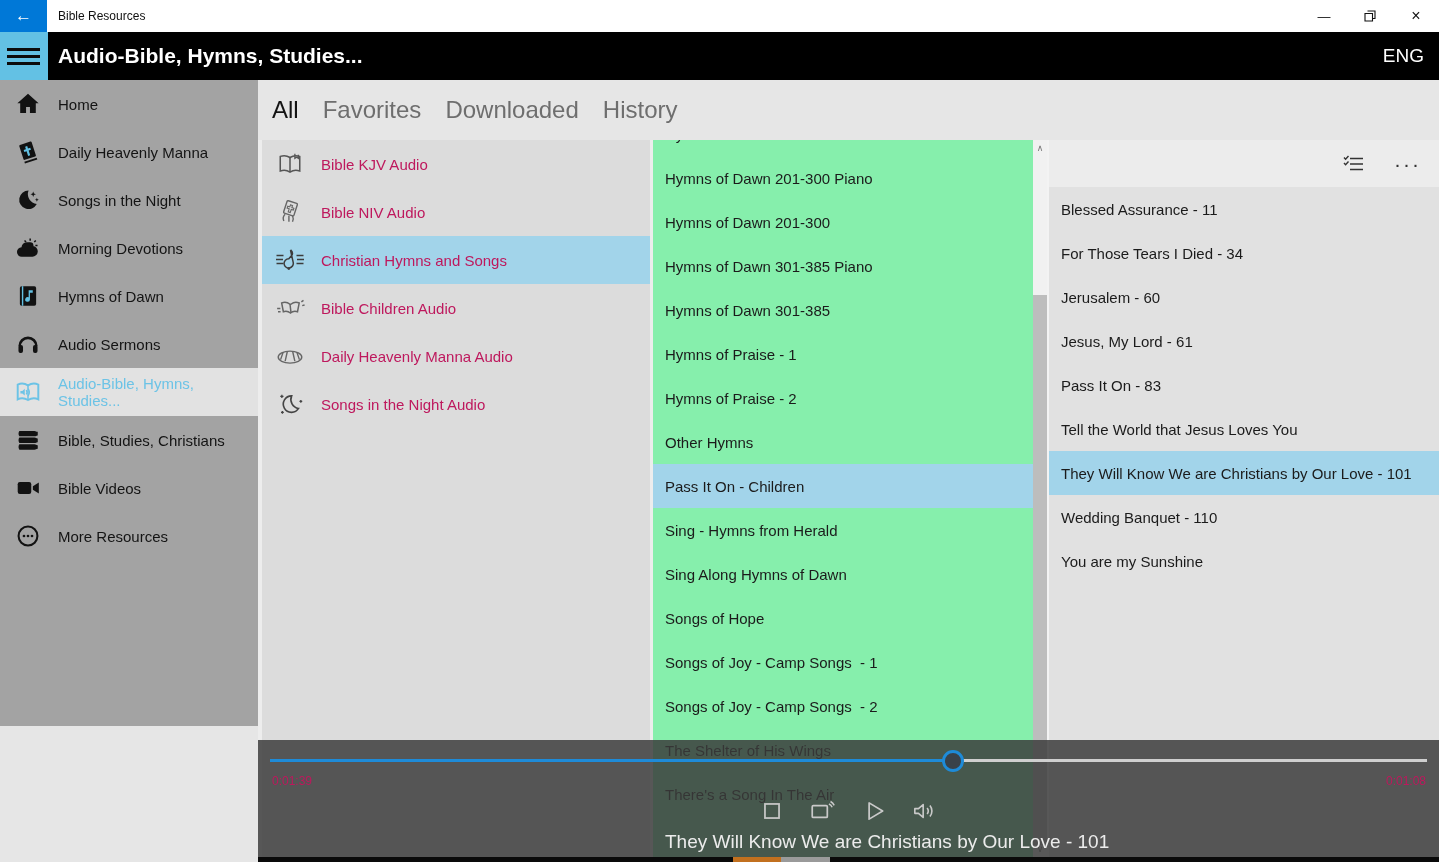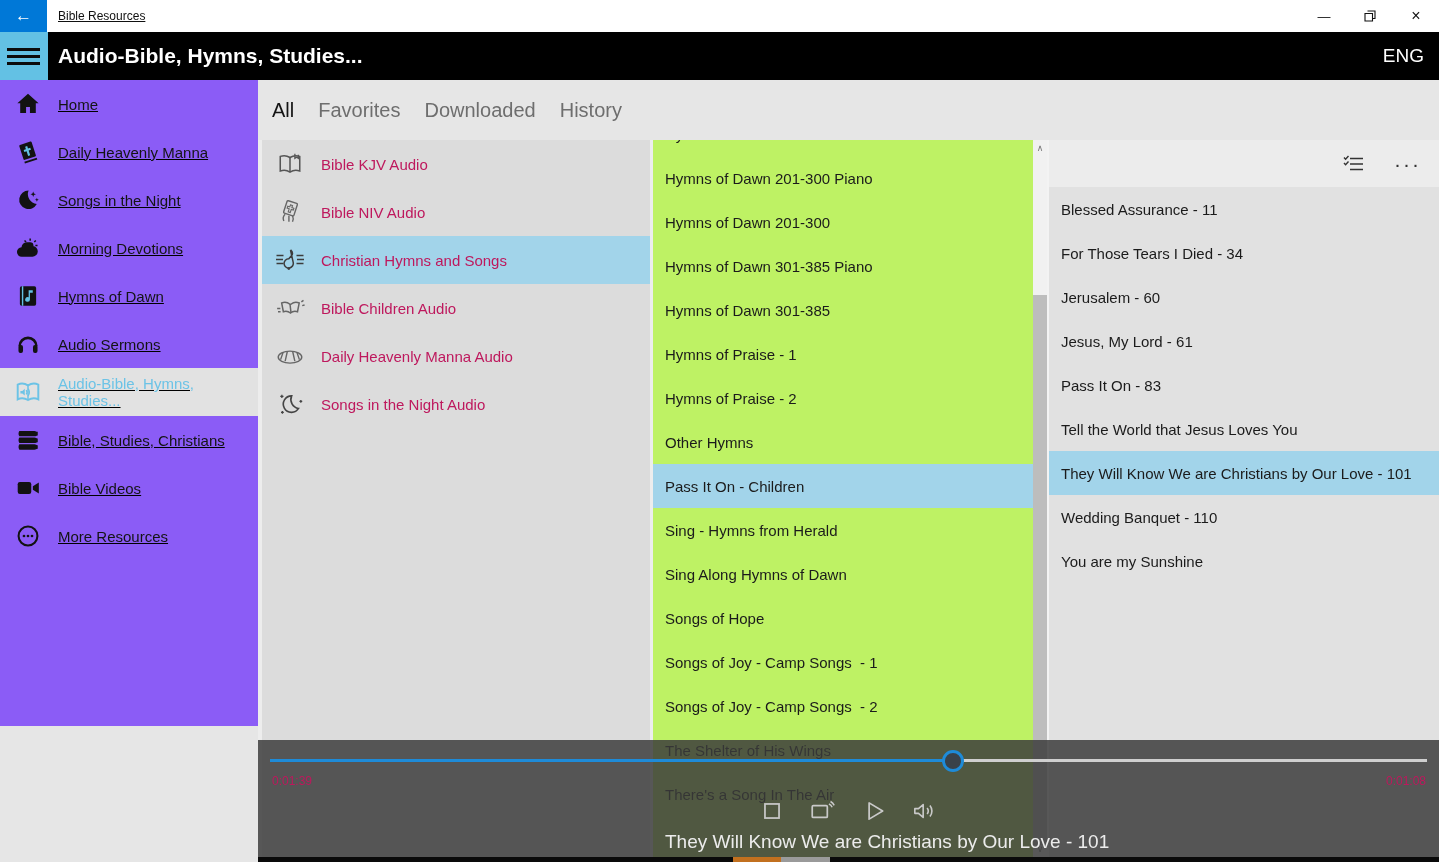--- a/index.html
+++ b/index.html
@@ -2,50 +2,50 @@
 <html><head>
 <meta charset="utf-8">
 <style>
   html,body{margin:0;padding:0;background:#777;}
   .app{position:relative;width:1439px;height:862px;overflow:hidden;
        font-family:"Liberation Sans",sans-serif;background:#e6e6e6;}
 
   
   .titlebar{position:absolute;left:0;top:0;width:1439px;height:32px;background:#ffffff;display:flex;align-items:center;}
   .back-btn{width:47px;height:32px;background:#0078d7;color:#fff;display:flex;align-items:center;justify-content:center;font-size:17px;cursor:default;}
-  .app-title{margin-left:11px;font-size:12px;color:#111;text-decoration:underline;}
+  .app-title{margin-left:11px;font-size:12px;color:#111;}
   .win-controls{margin-left:auto;display:flex;height:32px;}
   .win-btn{width:46px;height:32px;display:flex;align-items:center;justify-content:center;color:#111;font-size:13px;}
 
   
   .header{position:absolute;left:0;top:32px;width:1439px;height:48px;background:#000;}
   .hamburger{position:absolute;left:0;top:0;width:48px;height:48px;background:#63c1e4;display:flex;flex-direction:column;justify-content:center;gap:4px;padding-left:7px;box-sizing:border-box;}
   .hamburger div{width:33px;height:3px;background:#0c0c0c;}
   .header-title{position:absolute;left:58px;top:0;height:48px;line-height:48px;color:#fff;font-size:21px;font-weight:bold;}
   .lang{position:absolute;right:15px;top:0;height:48px;line-height:48px;color:#fff;font-size:19px;}
 
   
-  .sidebar{position:absolute;left:0;top:80px;width:258px;height:646px;background:#8b5cf6;text-decoration:underline;}
+  .sidebar{position:absolute;left:0;top:80px;width:258px;height:646px;background:#a3a3a3;}
   .side-item{height:48px;display:flex;align-items:center;font-size:15px;color:#141414;}
   .side-item .ic{width:27px;margin:0 16px 0 15px;text-align:center;flex:none;}
   .side-item.selected{background:#e2e2e2;color:#6cc3e6;}
 
   
   .tabbar{position:absolute;left:258px;top:80px;width:1181px;height:60px;background:#e6e6e6;display:flex;align-items:center;gap:24px;padding-left:14px;box-sizing:border-box;}
-  .tab{font-size:20px;color:#6e6e6e;}
+  .tab{font-size:24px;color:#6e6e6e;}
   .tab.selected{color:#141414;}
 
   
   .gap{position:absolute;top:140px;height:717px;background:#ededed;z-index:1;}
   .col1{position:absolute;left:262px;top:140px;width:388px;height:717px;background:#dcdcdc;z-index:1;}
   .cat-row{height:48px;display:flex;align-items:center;font-size:15px;color:#be185d;}
   .cat-row .ic{width:36px;margin:0 10px 0 13px;text-align:center;flex:none;}
   .cat-row.selected{background:#a2d4ea;}
 
-  .col2{position:absolute;left:653px;top:140px;width:380px;height:717px;background:#bef264;overflow:hidden;z-index:1;}
+  .col2{position:absolute;left:653px;top:140px;width:380px;height:717px;background:#86efac;overflow:hidden;z-index:1;}
   .list2{position:absolute;left:0;top:-28px;width:100%;}
   .row44{height:44px;display:flex;align-items:center;padding-left:12px;font-size:15px;color:#1b1b1b;white-space:pre;}
   .row44.selected{background:#a2d4ea;}
 
   .scrollbar{position:absolute;left:1033px;top:140px;width:14px;height:717px;background:#f1f1f1;z-index:1;}
   .sb-arrow{position:absolute;left:0;width:14px;height:16px;color:#777;font-size:9px;display:flex;align-items:center;justify-content:center;}
   .sb-up{top:0;} .sb-down{bottom:0;}
   .sb-thumb{position:absolute;left:0;top:155px;width:14px;height:550px;background:#bdbdbd;}
 
   .col3{position:absolute;left:1049px;top:140px;width:390px;height:717px;background:#e1e1e1;z-index:1;}

